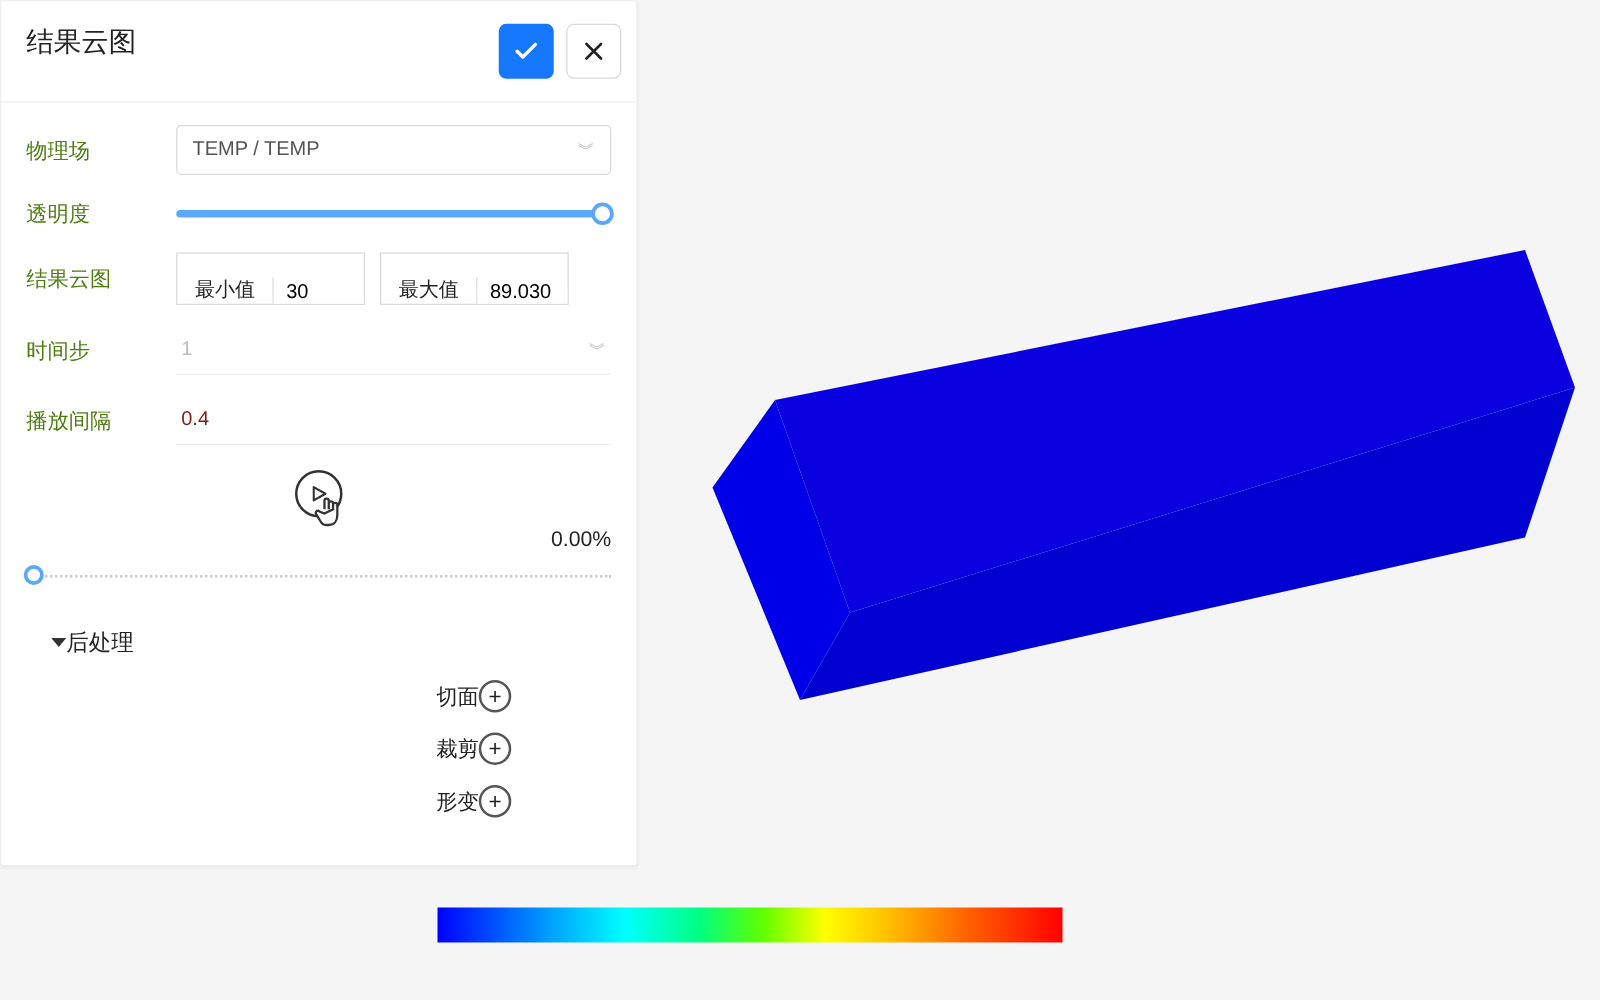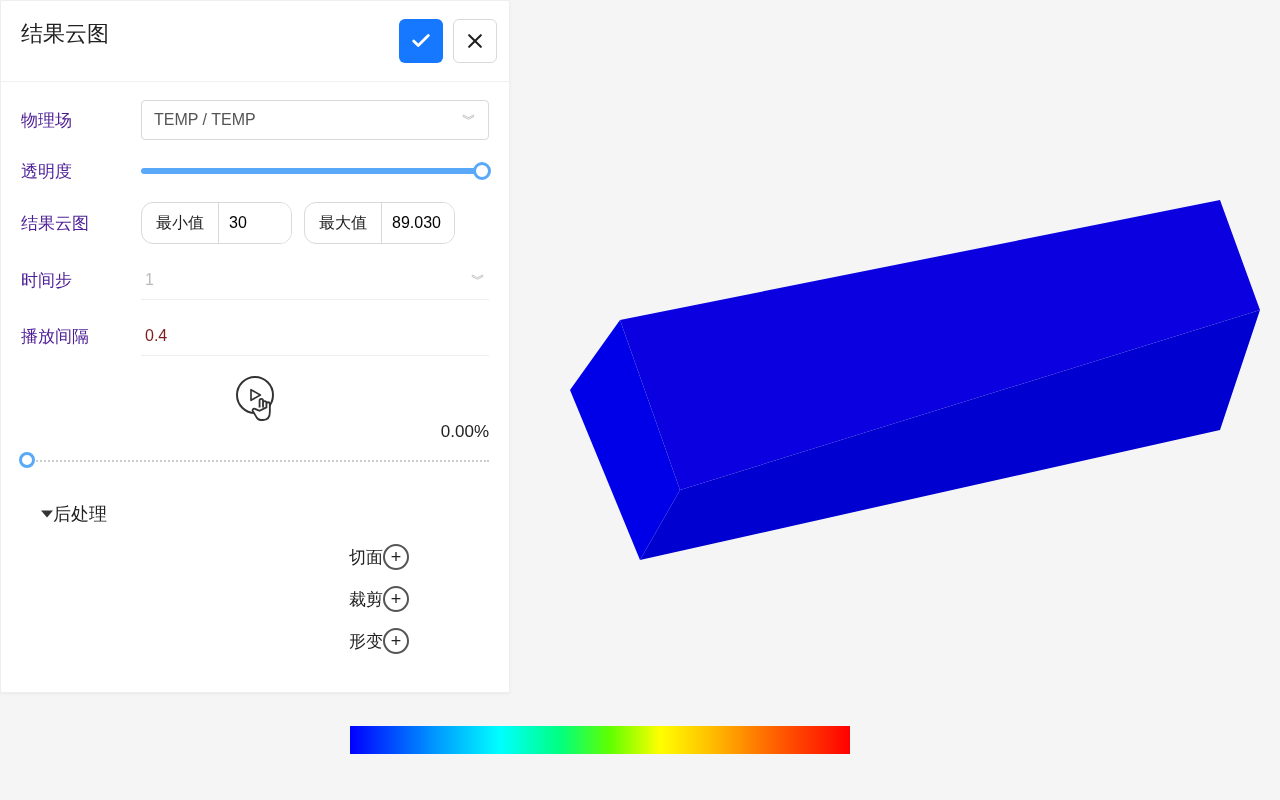--- a/index.html
+++ b/index.html
@@ -55,21 +55,21 @@
   .row {
     display: flex;
     align-items: center;
     padding: 8px 20px;
     min-height: 46px;
   }
   .row-label {
     width: 120px;
     flex-shrink: 0;
     font-size: 17px;
-    color: #4c1d95;
+    color: #4d7c0f;
   }
   .row-control { flex: 1; display: flex; align-items: center; gap: 12px; }
   .select {
     flex: 1;
     height: 40px;
     border: 1px solid #d9d9d9;
     border-radius: 4px;
     padding: 16px 12px;
     display: flex;
     align-items: center;
@@ -118,23 +118,24 @@
     right: -2px;
     width: 18px; height: 18px;
     border: 3px solid #5aa9f8;
     background: #fff;
     border-radius: 50%;
     cursor: grab;
   }
   .range-group {
     display: flex;
     border: 1px solid #d9d9d9;
-    border-radius: 12px;
+    border-radius: 0;
     height: 42px;
     overflow: hidden;
+    align-items: flex-end;
   }
   .range-label {
     padding: 0 14px;
     display: flex;
     align-items: center;
     border-right: 1px solid #d9d9d9;
     font-size: 16px;
   }
   .range-input {
     width: 72px;

